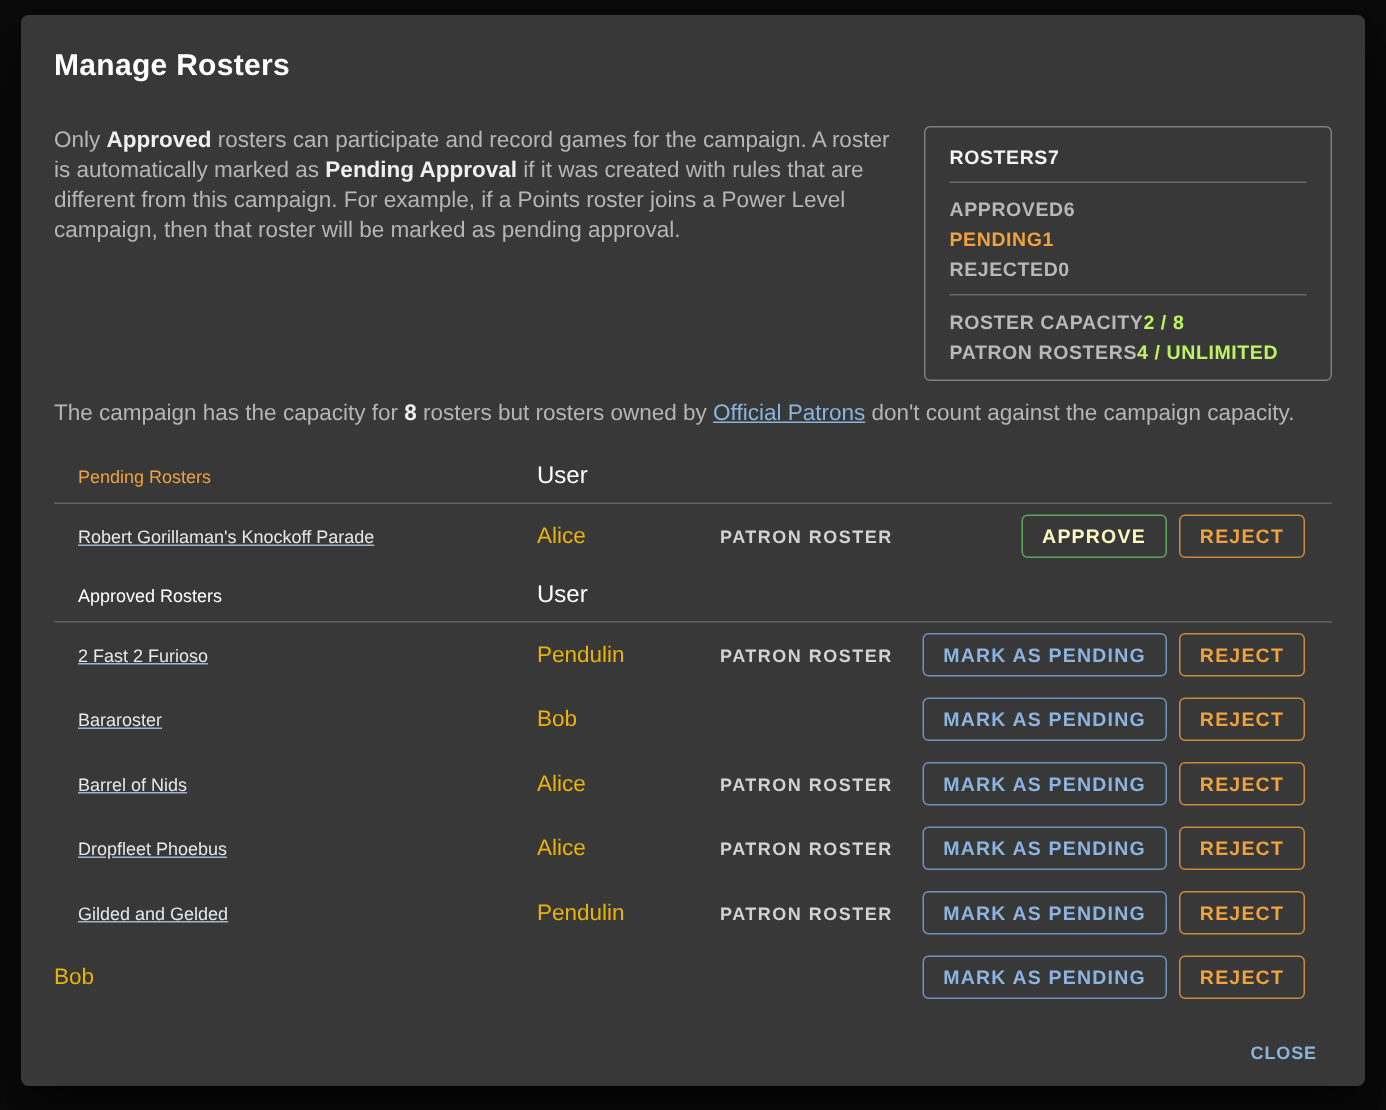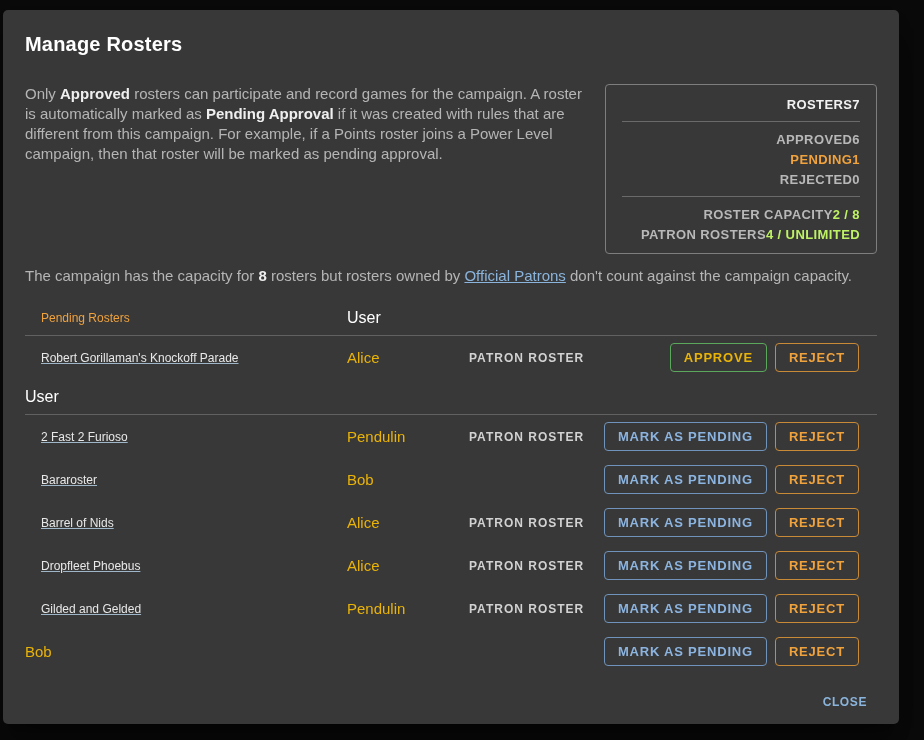--- a/index.html
+++ b/index.html
@@ -4,21 +4,21 @@
 <style>
   * { margin: 0; padding: 0; box-sizing: border-box; }
   html, body { width: 924px; height: 740px; }
   body {
     background: #0a0a0a;
     font-family: "Liberation Sans", sans-serif;
     overflow: hidden;
   }
   .modal {
     position: absolute;
-    left: 3px; top: 10px;
+    left: 14px; top: 10px;
     width: 896px; height: 714px;
     background: #383838;
     border-radius: 5px;
     box-shadow: 0 11px 15px -7px rgba(0,0,0,.5), 0 24px 38px 3px rgba(0,0,0,.35);
     padding: 22px 22px 10px 22px;
     color: #b5b5b5;
     overflow: hidden;
   }
   h1.dialog-title {
     font-size: 20px;
@@ -36,21 +36,21 @@
     border-radius: 4px;
     padding: 9px 16px;
     margin-left: 22px;
     margin-bottom: 12px;
     font-size: 13px;
     font-weight: bold;
     letter-spacing: 0.4px;
   }
   .stat-row {
     display: flex;
-    justify-content: flex-end;
+    justify-content: flex-start;
     align-items: center;
     height: 20px;
   }
   .stat-row .stat-label { color: #b8b8b8; }
   .stat-row .stat-value { color: #b8b8b8; text-align: right; }
   .stat-row.total .stat-label, .stat-row.total .stat-value { color: #f2f2f2; }
   .stat-row.pending .stat-label, .stat-row.pending .stat-value { color: #f0a23c; }
   .stat-row.capacity .stat-value, .stat-row.patron .stat-value { color: #bef264; }
   .stats-divider {
     border: none;
@@ -106,21 +106,21 @@
     background: transparent;
     border-radius: 4px;
     font-family: "Liberation Sans", sans-serif;
     font-size: 13px;
     font-weight: bold;
     letter-spacing: 0.8px;
     padding: 6px 13px;
     cursor: pointer;
     white-space: nowrap;
   }
-  .btn-approve { color: #eab308; border: 1px solid #5ba75c; }
+  .btn-approve { color: #fef9c3; border: 1px solid #5ba75c; }
   .btn-reject  { color: #f0a23c; border: 1px solid #c98a37; }
   .btn-pending { color: #8cb4e0; border: 1px solid #6f93ba; }
   .dialog-footer {
     display: flex;
     justify-content: flex-end;
     margin-top: 14px;
   }
   .btn-close {
     background: transparent;
     border: none;
@@ -191,20 +191,21 @@
       <div class="cell-name"><a class="roster-link">Robert Gorillaman's Knockoff Parade</a></div>
       <div class="cell-user">Alice</div>
       <div class="cell-patron">PATRON ROSTER</div>
       <div class="cell-actions">
         <button class="btn btn-approve">APPROVE</button>
         <button class="btn btn-reject">REJECT</button>
       </div>
     </div>
 
     <div class="t-row header">
+      <div class="cell-name section-title">Approved Rosters</div>
       <div class="user-header">User</div>
       <div></div>
         <div></div>
     </div>
 
     <div class="t-row data">
       <div class="cell-name"><a class="roster-link">2 Fast 2 Furioso</a></div>
       <div class="cell-user">Pendulin</div>
       <div class="cell-patron">PATRON ROSTER</div>
       <div class="cell-actions">

